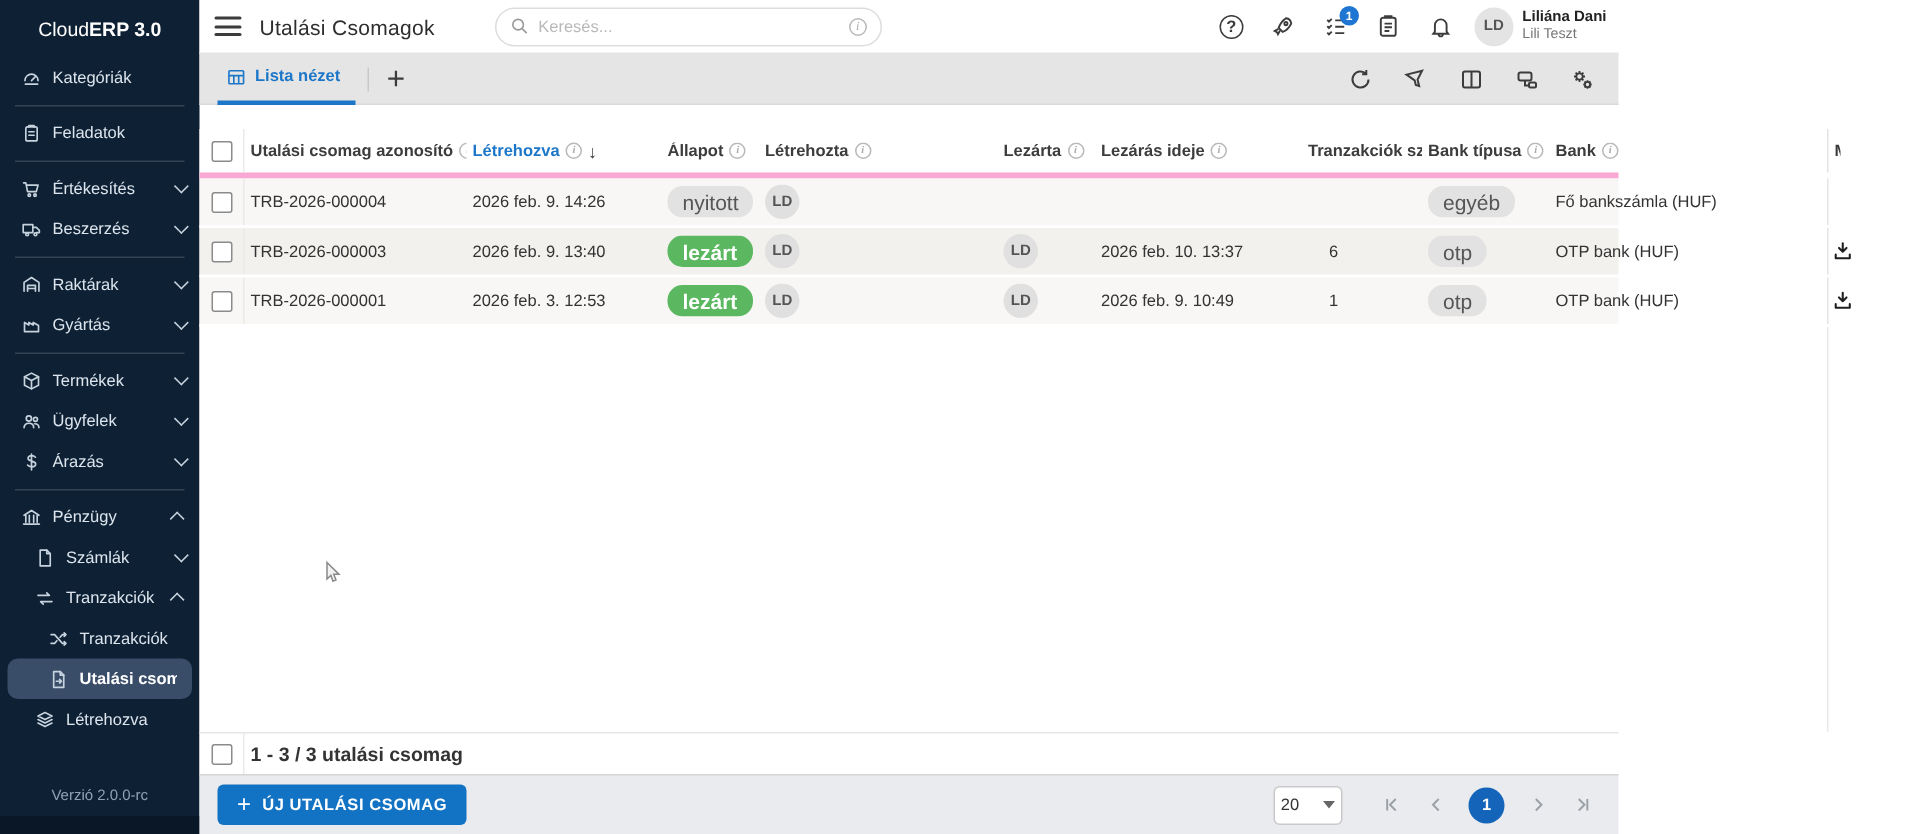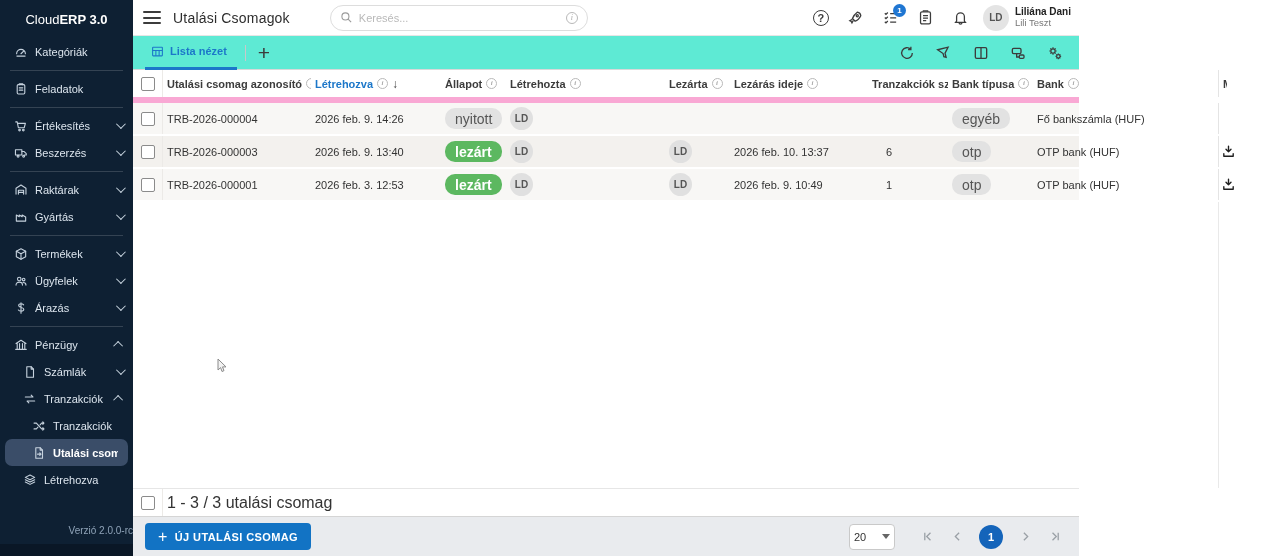--- a/index.html
+++ b/index.html
@@ -17,21 +17,21 @@
   .nav-item .lbl { white-space:nowrap; overflow:hidden; flex:1; }
   .nav-item.lv0 { padding-left:13px; }
   .nav-item.lv1 { padding-left:22px; }
   .nav-item.lv2 { padding-left:31px; }
   .nav-item.active { background:#3a4d68; border-radius:7px; margin:0 5px; color:#fff; font-weight:bold; }
   .nav-item.active.lv2 { padding-left:26px; }
   .chev { width:7px; height:7px; border-right:1.4px solid #c6d2de; border-bottom:1.4px solid #c6d2de; flex-shrink:0; }
   .chev.down { transform:rotate(45deg) translateY(-2px); }
   .chev.up { transform:rotate(-135deg) translateY(-2px); }
   .nav-divider { height:1px; background:rgba(255,255,255,0.16); margin:5px 10px 4px 10px; }
-  .version { text-align:right; font-size:10px; color:#8fa3b8; padding:6px 0 8px 0; }
+  .version { text-align:center; font-size:10px; color:#8fa3b8; padding:6px 0 8px 0; }
   .side-strip { height:12px; background:#0a1726; }
 
   
   .main { flex:1; display:flex; flex-direction:column; min-width:0; }
 
   
   .topbar { height:36px; background:#fff; display:flex; align-items:center; border-bottom:1px solid #e6e6e6; padding:0 8px 0 10px; }
   .hamburger { width:18px; display:flex; flex-direction:column; gap:3.5px; cursor:pointer; margin-right:12px; }
   .hamburger span { height:2px; background:#3c3c3c; border-radius:1px; }
   .page-title { font-size:14px; color:#2e2e2e; letter-spacing:0.2px; white-space:nowrap; }
@@ -46,31 +46,31 @@
   .tbtn svg { width:17px; height:17px; }
   .help-circle { width:16px; height:16px; border:1.6px solid #3c3c3c; border-radius:50%; font-size:11px; font-weight:bold; color:#3c3c3c; display:flex; align-items:center; justify-content:center; }
   .noti-badge { position:absolute; top:-4px; right:-5px; min-width:13px; height:13px; background:#1f76d2; color:#fff; border-radius:7px; font-size:8px; font-weight:bold; display:flex; align-items:center; justify-content:center; padding:0 3px; }
   .user-box { display:flex; align-items:center; gap:6px; cursor:pointer; }
   .avatar { width:26px; height:26px; border-radius:50%; background:#e4e4e4; color:#555; font-size:10px; font-weight:bold; display:flex; align-items:center; justify-content:center; }
   .user-meta { line-height:1.15; }
   .user-name { font-size:10px; font-weight:bold; color:#222; }
   .user-sub { font-size:9.5px; color:#777; }
 
   
-  .tabsrow { height:34px; background:#5eead4; border-bottom:1px solid #d9d9d9; display:flex; align-items:center; padding:0 14px 0 12px; }
+  .tabsrow { height:34px; background:#e5e5e5; border-bottom:1px solid #d9d9d9; display:flex; align-items:center; padding:0 14px 0 12px; }
   .view-tab { height:34px; display:flex; align-items:center; gap:6px; color:#1c77c9; font-size:11px; font-weight:bold; border-bottom:3px solid #1c77c9; padding:0 10px 0 6px; cursor:pointer; }
   .view-tab svg { width:13px; height:13px; }
   .tab-sep { width:1px; height:16px; background:#c9c9c9; margin:0 8px; }
   .add-tab { font-size:21px; color:#3c3c3c; font-weight:300; cursor:pointer; line-height:1; padding:0 4px; }
   .tool-icons { display:flex; align-items:center; gap:17px; margin-left:auto; }
   .tool-icons .tbtn svg { width:16px; height:16px; }
 
   
   .grid-row { display:grid; grid-template-columns:30px 148px 130px 65px 159px 65px 138px 80px 85px 185px 1fr; align-items:center; }
-  .thead { height:33px; background:#fff; border-bottom:6px solid #f9a8d4; }
+  .thead { height:33px; background:#fff; border-bottom:4px solid #f9a8d4;margin-top:16px; }
   .th { font-size:11px; font-weight:bold; color:#3c3c3c; display:flex; align-items:center; gap:4px; padding:0 4px; white-space:nowrap; overflow:hidden; }
   .th .info-dot, .td .info-dot { width:11px; height:11px; font-size:7px; line-height:9px; }
   .th.sorted { color:#1c77c9; }
   .sort-arrow { color:#444; font-size:12px; font-weight:normal; }
   .cb-cell { display:flex; align-items:center; justify-content:center; height:100%; border-right:1px solid #eceae7; }
   .checkbox { width:14px; height:14px; border:1.6px solid #8b8b8b; border-radius:2px; background:#fff; cursor:pointer; }
   .trow { height:33px; font-size:11px; color:#333; border-bottom:2px solid #fff; }
   .trow.odd { background:#f8f7f5; }
   .trow.even { background:#f3f1ee; }
   .td { padding:0 4px; white-space:nowrap; overflow:hidden; display:flex; align-items:center; }
@@ -81,21 +81,21 @@
   .actions-cell { border-left:1px solid #e4e4e4; height:100%; display:flex; align-items:center; justify-content:center; }
   .dl-btn { width:18px; height:18px; color:#1f1f1f; cursor:pointer; display:flex; align-items:center; justify-content:center; }
   .dl-btn svg { width:15px; height:15px; }
 
   .empty-zone { flex:1; position:relative; background:#fff; }
   .empty-vline { position:absolute; top:0; bottom:0; left:1085px; width:1px; background:#e9e9e9; }
   .cursor-ghost { position:absolute; left:84px; top:156px; width:11px; height:15px; }
 
   
   .tfoot { height:28px; background:#fff; border-top:1px solid #e6e6e6; }
-  .summary { font-size:16px; font-weight:normal; color:#333; padding:0 4px; }
+  .summary { font-size:13px; font-weight:bold; color:#333; padding:0 4px; }
 
   
   .bottombar { height:40px; background:#e9ebee; border-top:1px solid #d5d5d5; display:flex; align-items:center; padding:0 16px 0 12px; }
   .new-btn { height:27px; background:#1273c4; color:#fff; border:none; border-radius:4px; font-size:11px; font-weight:bold; letter-spacing:0.4px; display:flex; align-items:center; gap:7px; padding:0 13px; cursor:pointer; font-family:"Liberation Sans", sans-serif; }
   .new-btn .plus { font-size:16px; font-weight:400; }
   .pager { margin-left:auto; display:flex; align-items:center; gap:14px; }
   .pagesize { width:46px; height:26px; background:#fff; border:1px solid #c9c9c9; border-radius:4px; display:flex; align-items:center; justify-content:center; gap:16px; font-size:11px; color:#333; cursor:pointer; margin-right:10px; }
   .caret { width:0; height:0; border-left:4px solid transparent; border-right:4px solid transparent; border-top:5px solid #666; }
   .pg-btn { width:16px; height:16px; color:#9aa0a6; cursor:pointer; display:flex; align-items:center; justify-content:center; }
   .pg-btn svg { width:13px; height:13px; }

